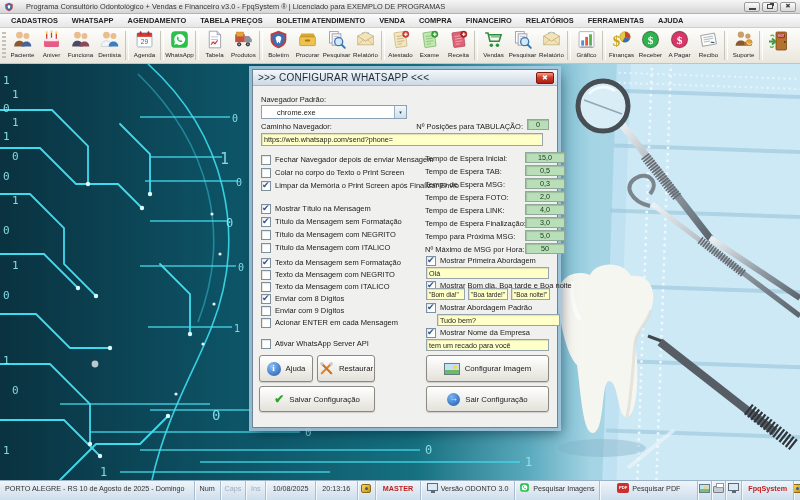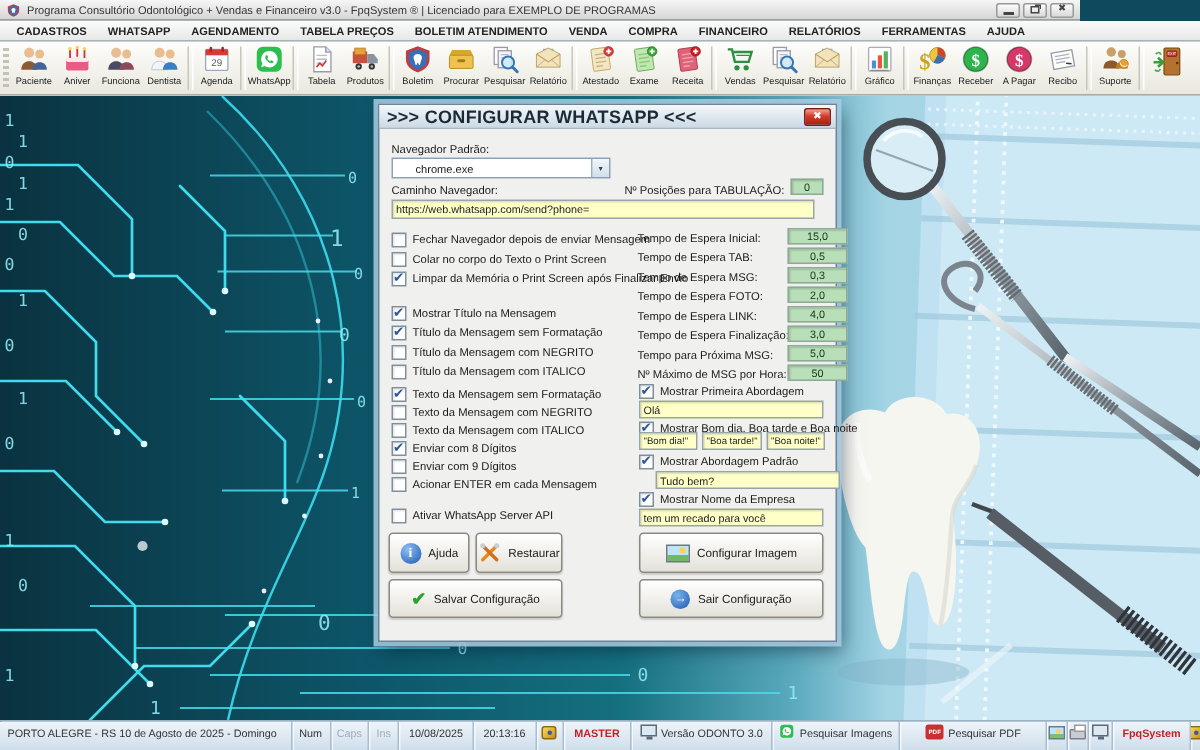--- a/index.html
+++ b/index.html
@@ -1,41 +1,41 @@
 <!DOCTYPE html>
 <html><head>
 <meta charset="utf-8">
 <style>
 *{margin:0;padding:0;box-sizing:border-box}
 html,body{width:800px;height:500px;overflow:hidden}
 body{font-family:"Liberation Sans",sans-serif;background:#0e4a5e}
 .screen{position:relative;width:800px;height:500px;overflow:hidden;background:#0e4a5e}
 
-.titlebar{position:absolute;left:0;top:0;width:720px;height:14px;background:linear-gradient(#f6f6f6,#d5d5d5);border-bottom:1px solid #b3b3b3;display:flex;align-items:center;gap:4px;padding:0 4px;z-index:30}
+.titlebar{position:absolute;left:0;top:0;width:800px;height:14px;background:linear-gradient(#f6f6f6,#d5d5d5);border-bottom:1px solid #b3b3b3;display:flex;align-items:center;gap:12px;padding:0 4px;z-index:30}
 .appicon{width:10px;height:10px}
 .wtitle{font-size:7.4px;color:#333;white-space:nowrap;overflow:hidden;flex:1}
 .wbtns{display:flex;gap:2px}
 .wb{width:16px;height:10px;background:linear-gradient(#fcfcfc,#d8d8d8);border:1px solid #9a9a9a;border-radius:2px;display:flex;align-items:center;justify-content:center;position:relative}
 .wb-min{width:7px;height:2px;background:#444;margin-top:4px}
 .wb-res{width:6px;height:5px;border:1px solid #444;box-shadow:2px -2px 0 -1px #444}
 .wb-x{color:#444;font-size:6.5px;line-height:1}
 .menubar{position:absolute;left:0;top:14px;width:800px;height:14px;background:linear-gradient(#fbfbfb,#e7e7e7);border-bottom:1px solid #cfcfcf;display:flex;align-items:center;padding-left:4px;z-index:30}
 .mitem{font-size:7.4px;font-weight:bold;color:#222;padding:0 7px;line-height:13px;white-space:nowrap}
 .toolbar{position:absolute;left:0;top:28px;width:800px;height:36px;background:linear-gradient(#fdfdfb,#e9e7dd);border-bottom:1px solid #c6c4b8;display:flex;align-items:center;padding:1px 1px;z-index:30}
 .tgrip{width:4px;height:28px;background:repeating-linear-gradient(180deg,#c4c2b6 0 2px,transparent 2px 4px);margin:0 2px 0 1px}
 .titem{width:29px;height:33px;display:flex;flex-direction:column;align-items:center}
 .ticon{width:21px;height:21px;flex:none}
 .tlabel{font-size:6.2px;color:#222;white-space:nowrap;margin-top:1px}
 .tsep{width:4px;height:29px;border-left:1px solid #c8c6ba;border-right:1px solid #ffffff;margin:0 1px}
 
 .bg{position:absolute;left:0;top:64px;width:800px;height:416px;z-index:1}
 
 .dialog{position:absolute;left:252px;top:69px;width:306px;height:359px;background:#f0f0ee;border:1px solid #6e8496;box-shadow:0 0 0 3px rgba(168,205,228,.85),3px 5px 12px rgba(0,20,40,.5);z-index:20}
 .dlg-title{height:16px;background:linear-gradient(#f4f8fb,#ccd9e4);border-bottom:1px solid #a8b8c6;display:flex;align-items:center;padding:0 5px;position:relative}
-.dlg-title-text{font-size:12px;font-weight:bold;color:#1c2a38;letter-spacing:.2px}
+.dlg-title-text{font-size:10px;font-weight:normal;color:#1c2a38;letter-spacing:.2px}
 .dlg-close{position:absolute;right:3px;top:1.5px;width:18px;height:12px;background:linear-gradient(#f4a08e,#d23c28 45%,#a81f10);border:1px solid #7e1a0e;border-radius:2px;display:flex;align-items:center;justify-content:center}
 .dlg-close .x{color:#fff;font-size:7px;line-height:1}
 .dlg-body{position:absolute;left:0;top:16px;right:0;bottom:0;font-size:7.5px;color:#1a1a1a}
 .lb{position:absolute;white-space:nowrap}
 .inp{position:absolute;height:13px;background:#ffffc8;border:1px solid #98a4ac;box-shadow:inset 1px 1px 1px rgba(0,0,0,.12);font-size:7.2px;font-family:"Liberation Sans",sans-serif;color:#222;padding:0 2px}
 .gval{position:absolute;width:40px;height:11px;background:#b9dfb9;border:1px solid #8fa89a;box-shadow:inset 1px 1px 1px rgba(0,0,0,.15);font-size:7.2px;display:flex;align-items:center;justify-content:center;color:#143418}
 .dd{position:absolute;height:14px;background:#fff;border:1px solid #8aa0b5;display:flex;align-items:center;justify-content:space-between;padding-left:15px;font-size:7.4px}
 .dda{width:12px;height:12px;background:linear-gradient(#f2f7fb,#cfdfeb);border-left:1px solid #9ab2c8;display:flex;align-items:center;justify-content:center;font-size:4.6px;color:#345}
 .ck{position:absolute;display:flex;align-items:center;gap:4px;height:11px;white-space:nowrap}
 .cb{width:10px;height:10px;min-width:10px;background:#fff;border:1px solid #7e8e9a;box-shadow:inset 1px 1px 1px rgba(0,0,0,.1);position:relative}

